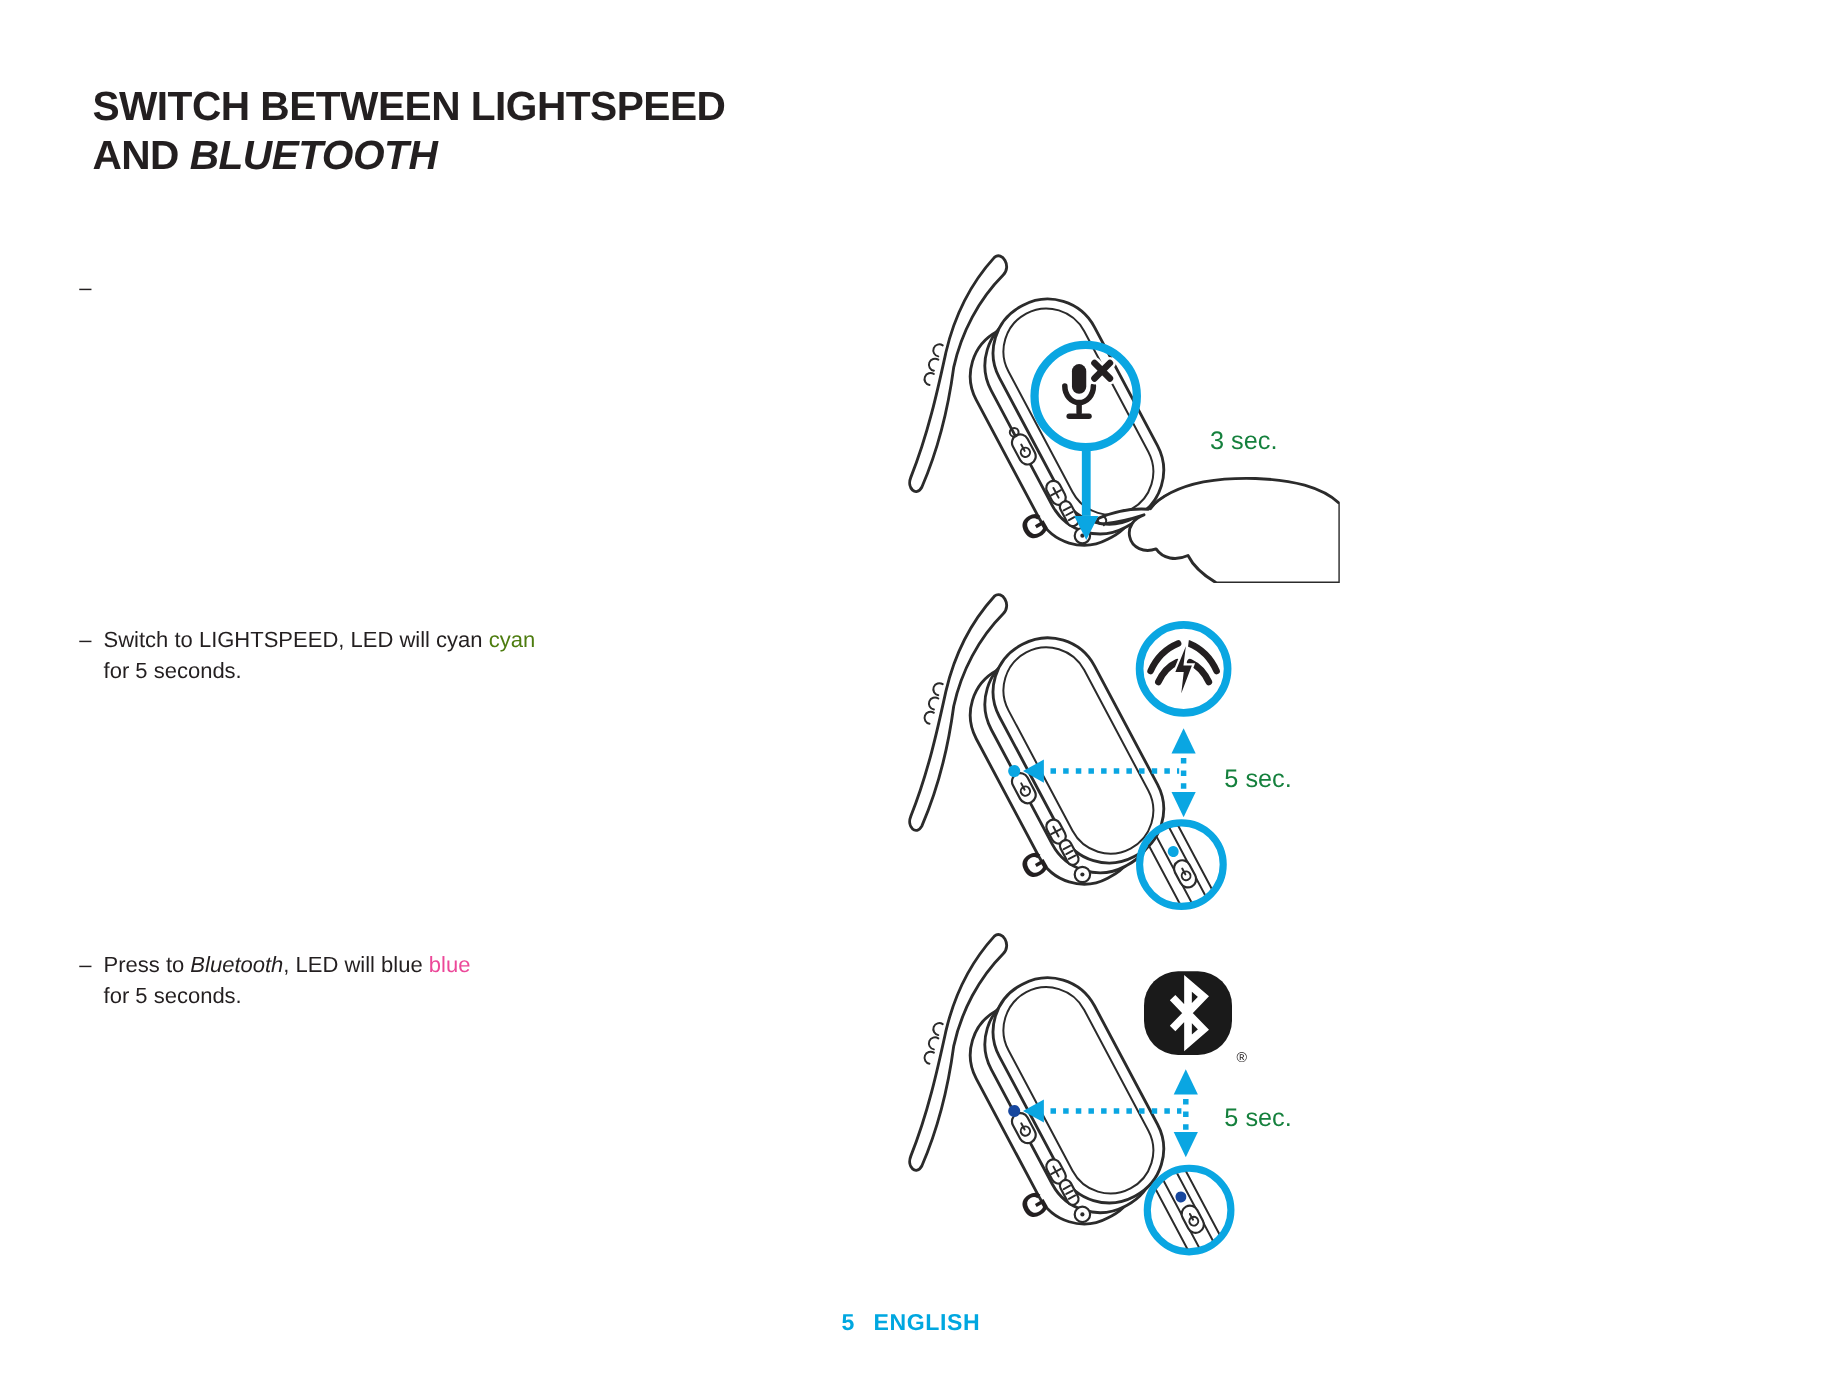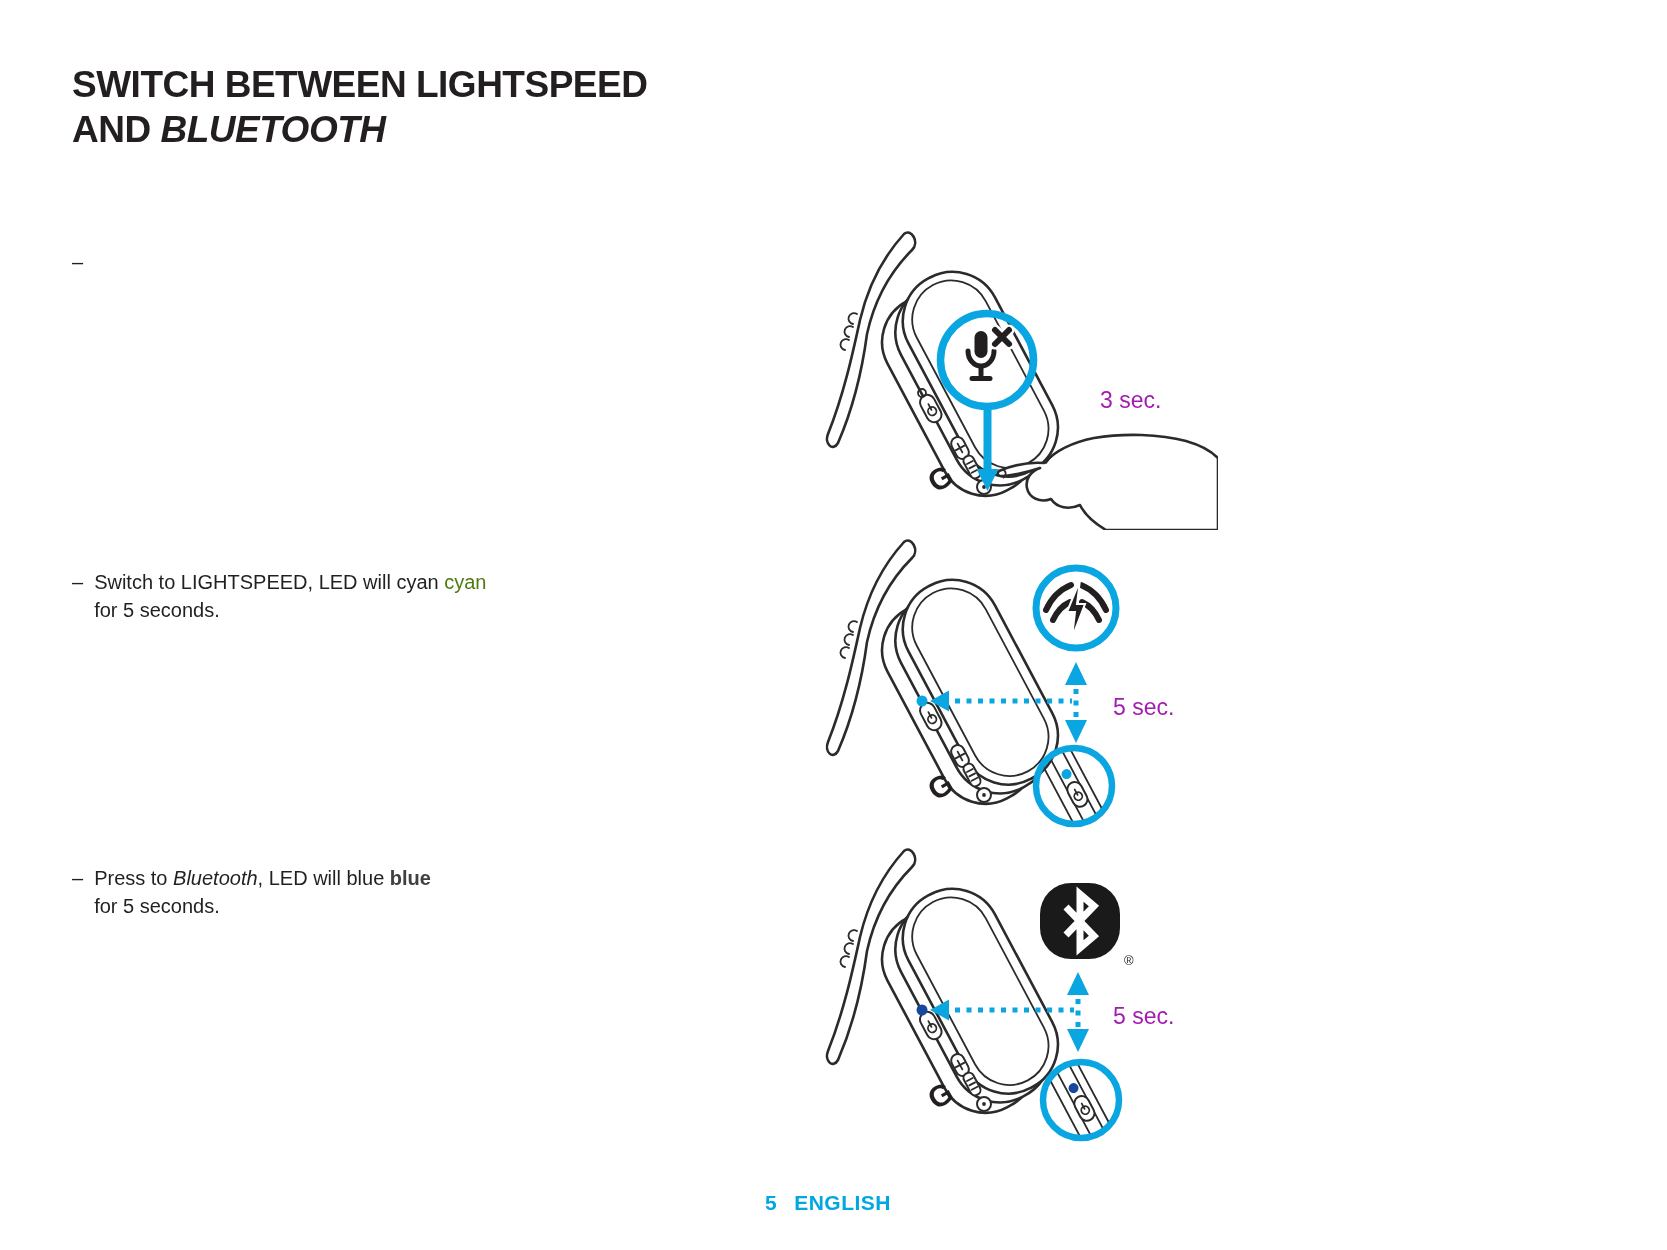--- a/index.html
+++ b/index.html
@@ -1,32 +1,32 @@
 <!DOCTYPE html>
 <html><head>
 <meta charset="utf-8">
 <style>
   html,body { margin:0; padding:0; background:#fff; }
   .page {
     position:relative; width:1667px; height:1250px; background:#ffffff;
     font-family:"Liberation Sans", sans-serif; color:#231F20; overflow:hidden;
   }
   .title {
-    position:absolute; left:72px; top:62px; margin:0;
+    position:absolute; left:72px; top:62px; margin:12px;
     font-size:37px; font-weight:700; letter-spacing:-0.5px; line-height:1.22; color:#231F20;
   }
   .title em { font-style:italic; }
   .step {
     position:absolute; left:72px; width:520px; display:flex; gap:11px;
     font-size:20px; line-height:28px; color:#231F20;
   }
   .step .dash { flex:0 0 auto; }
   .hl-cyan { color:#4d7c0f; }
-  .hl-blue { color:#404040;font-weight:bold; }
-  .sec-label { position:absolute; font-size:23px; color:#a21caf; }
+  .hl-blue { color:#ec4899; }
+  .sec-label { position:absolute; font-size:23px; color:#15803d; }
   .illus { position:absolute; left:788px; width:430px; height:308px; }
   .footer {
     position:absolute; left:765px; top:1191px; display:flex; gap:17px;
     font-size:21px; font-weight:700; color:#00A7E0; letter-spacing:0.5px;
   }
   
   .fw  { fill:#ffffff; stroke:#2b2b2b; stroke-width:2.6; stroke-linejoin:round; }
   .thin{ fill:none; stroke:#2b2b2b; stroke-width:1.8; stroke-linecap:round; }
   .btn { fill:#ffffff; stroke:#2b2b2b; stroke-width:2; }
   .blk { fill:#231F20; }

